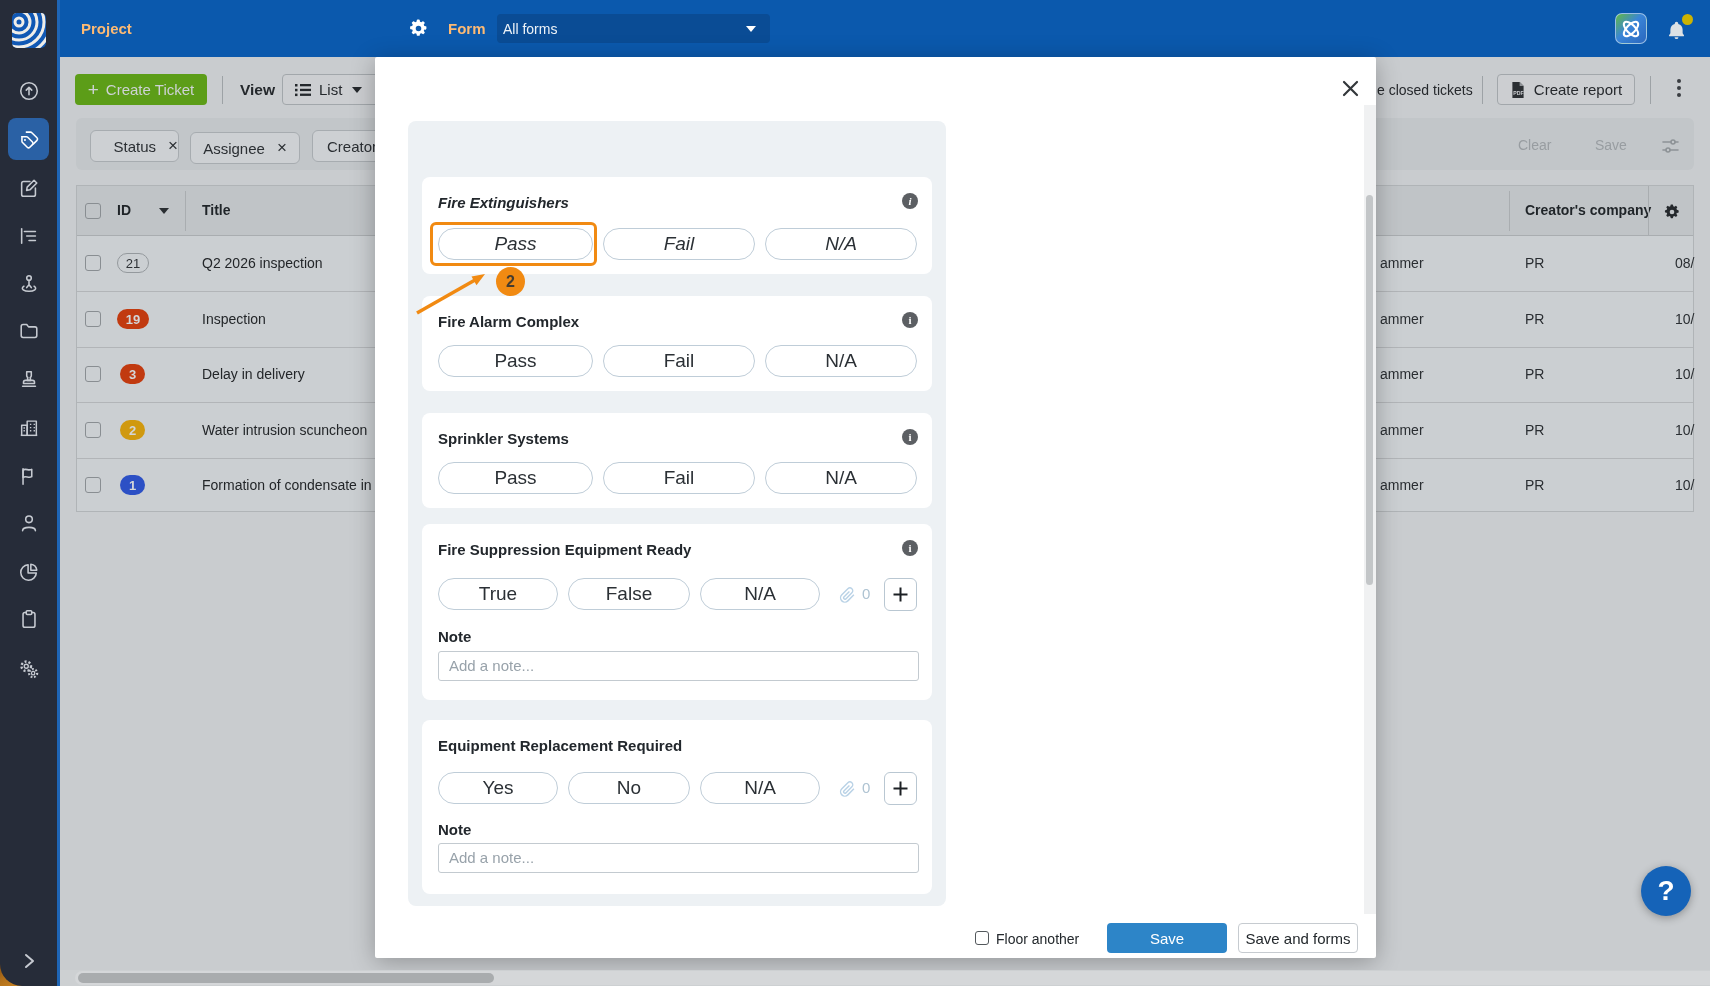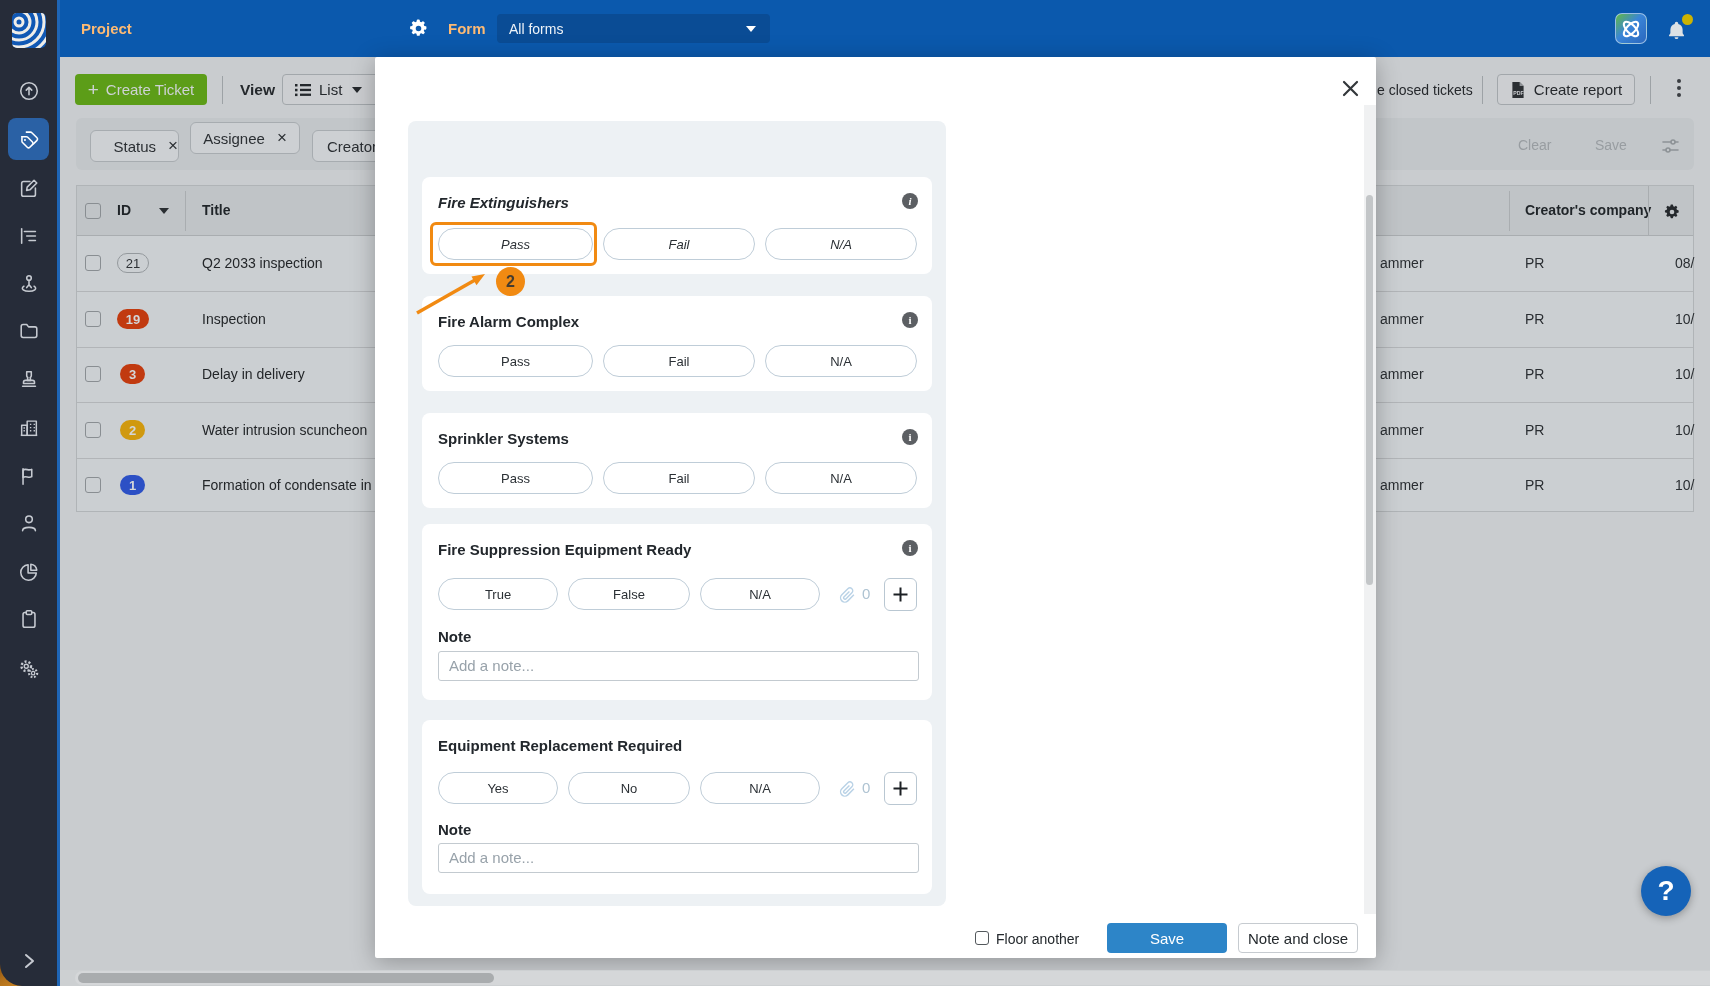--- a/index.html
+++ b/index.html
@@ -34,21 +34,21 @@
   .cb { width:16px; height:16px; border:1.5px solid #898e92; border-radius:3px; }
   .rowsep { left:0; width:1616px; height:1px; background:#b2b5b8; }
   .badge { height:20px; border-radius:10px; color:#d3d6d9; font-size:13px; display:flex; align-items:center; justify-content:center; font-weight:bold; }
 
   
   #modal { left:375px; top:57px; width:1001px; height:901px; background:#fff; border-radius:2px; box-shadow:0 4px 24px rgba(0,0,0,0.28); }
   #panel { left:33px; top:64px; width:538px; height:785px; background:#edf1f4; border-radius:8px; }
   #panelhead { left:0; top:0; width:538px; height:39px; background:#e6eaed; border-radius:8px 8px 0 0; }
   .card { left:14px; width:510px; background:#fff; border-radius:8px; }
   .ctitle { font-size:15px; font-weight:bold; color:#22272c; }
-  .pill { position:absolute; height:32px; border:1px solid #bfcdd8; border-radius:16px; background:#fff; color:#2b3035; font-size:13px; display:flex; align-items:center; justify-content:center; }
+  .pill { position:absolute; height:32px; border:1px solid #bfcdd8; border-radius:16px; background:#fff; color:#2b3035; font-size:19px; display:flex; align-items:center; justify-content:center; }
   .info { position:absolute; width:16px; height:16px; background:#5c5f63; border-radius:50%; color:#fff; font-size:11px; font-weight:bold; display:flex; align-items:center; justify-content:center; font-family:"Liberation Serif",serif; }
   .note-l { font-size:15px; font-weight:bold; color:#22272c; }
   .note-i { position:absolute; height:30px; border:1px solid #c3cad0; border-radius:3px; background:#fff; color:#98a2aa; font-size:15px; line-height:28px; padding-left:10px; }
   .plusbtn { position:absolute; width:33px; height:33px; border:1px solid #b9c7d2; border-radius:6px; background:#fff; }
 
   
   .btn-blue { background:#2d85c8; color:#fff; border-radius:4px; font-size:15px; }
   .btn-white { background:#fff; color:#23282c; border:1px solid #c6cbd0; border-radius:4px; font-size:15px; }
 
   #help { left:1641px; top:866px; width:50px; height:50px; border-radius:50%; background:#1563b8; color:#fff; font-size:28px; font-weight:bold; display:flex; align-items:center; justify-content:center; box-shadow:0 2px 8px rgba(0,0,0,0.3); }
@@ -62,21 +62,21 @@
 <body>
 
 <div id="corner-orange" class="abs"></div>
 
 <div id="topbar" class="abs">
   <div class="abs tb-label" style="left:24px;top:20px;">Project</div>
   <svg class="abs" style="left:352px;top:19px;" width="19" height="19" viewBox="0 0 24 24" fill="#fff">
       <path d="M12 8.5A3.5 3.5 0 1 0 12 15.5 3.5 3.5 0 0 0 12 8.5zm9.4 5.1l-2.1-.4a7.4 7.4 0 0 1-.7 1.7l1.2 1.7a.8.8 0 0 1-.1 1l-1.4 1.4a.8.8 0 0 1-1 .1l-1.7-1.2a7.4 7.4 0 0 1-1.7.7l-.4 2.1a.8.8 0 0 1-.8.6h-2a.8.8 0 0 1-.8-.6l-.4-2.1a7.4 7.4 0 0 1-1.7-.7l-1.7 1.2a.8.8 0 0 1-1-.1L3.7 17.6a.8.8 0 0 1-.1-1l1.2-1.7a7.4 7.4 0 0 1-.7-1.7l-2.1-.4a.8.8 0 0 1-.6-.8v-2a.8.8 0 0 1 .6-.8l2.1-.4a7.4 7.4 0 0 1 .7-1.7L3.6 5.4a.8.8 0 0 1 .1-1l1.4-1.4a.8.8 0 0 1 1-.1l1.7 1.2a7.4 7.4 0 0 1 1.7-.7l.4-2.1a.8.8 0 0 1 .8-.6h2a.8.8 0 0 1 .8.6l.4 2.1a7.4 7.4 0 0 1 1.7.7l1.7-1.2a.8.8 0 0 1 1 .1l1.4 1.4a.8.8 0 0 1 .1 1l-1.2 1.7a7.4 7.4 0 0 1 .7 1.7l2.1.4a.8.8 0 0 1 .6.8v2a.8.8 0 0 1-.6.8z"></path>
     </svg>
   <div class="abs tb-label" style="left:391px;top:20px;">Form</div>
-  <div class="abs tb-dd flexc" style="left:440px;top:14px;width:273px;height:29px;padding-left:12px;">All forms<div class="caret-w abs" style="right:14px;top:12px;"></div></div>
+  <div class="abs tb-dd flexc" style="left:440px;top:14px;width:273px;height:29px;padding-left:6px;">All forms<div class="caret-w abs" style="right:14px;top:12px;"></div></div>
   <div class="abs" style="left:1558px;top:13px;width:32px;height:31px;border-radius:7px;background:linear-gradient(135deg,#63b944 0%,#3a85d8 45%,#2a67bd 100%);border:1px solid rgba(190,215,240,0.75);"></div>
   <svg class="abs" style="left:1562px;top:17px;" width="24" height="24" viewBox="0 0 24 24" fill="none" stroke="#fff" stroke-width="2.1">
       <ellipse cx="12" cy="12" rx="9.2" ry="4.2" transform="rotate(45 12 12)"></ellipse>
       <ellipse cx="12" cy="12" rx="9.2" ry="4.2" transform="rotate(-45 12 12)"></ellipse>
     </svg>
   <svg class="abs" style="left:1609px;top:20px;" width="21" height="21" viewBox="0 0 24 24" fill="#dde1e4">
       <path d="M12 2a2 2 0 0 1 2 2v.5a7 7 0 0 1 5 6.5v4l1.5 2.5a.7.7 0 0 1-.6 1.1H4.1a.7.7 0 0 1-.6-1.1L5 15v-4a7 7 0 0 1 5-6.5V4a2 2 0 0 1 2-2zm-2.2 17.6h4.4a2.2 2.2 0 0 1-4.4 0z"></path>
     </svg>
   <div class="abs" style="left:1625px;top:14px;width:11px;height:11px;border-radius:50%;background:#ccb302;"></div>
 </div>
@@ -196,21 +196,21 @@
   </div>
   <div class="abs vdiv" style="left:1590px;top:19px;height:28px;"></div>
   <div class="abs" style="left:1617px;top:22px;width:4px;">
       <div style="width:4px;height:4px;border-radius:50%;background:#393d41;margin-bottom:3px;"></div>
       <div style="width:4px;height:4px;border-radius:50%;background:#393d41;margin-bottom:3px;"></div>
       <div style="width:4px;height:4px;border-radius:50%;background:#393d41;"></div>
     </div>
 
   <div id="filterband" class="abs">
     <div class="abs chip flexc" style="left:14px;top:12px;width:89px;height:32px;justify-content:flex-end;">Status<span style="margin-left:12px;font-size:17px;">×</span></div>
-    <div class="abs chip flexc" style="left:114px;top:4px;width:110px;height:32px;justify-content:center;">Assignee<span style="margin-left:12px;font-size:17px;">×</span></div>
+    <div class="abs chip flexc" style="left:114px;top:14px;width:110px;height:32px;justify-content:center;">Assignee<span style="margin-left:12px;font-size:17px;">×</span></div>
     <div class="abs chip flexc" style="left:236px;top:12px;width:100px;height:32px;padding-left:14px;">Creator</div>
     <div class="abs" style="left:1442px;top:19px;font-size:14px;color:#989da1;">Clear</div>
     <div class="abs" style="left:1519px;top:19px;font-size:14px;color:#989da1;">Save</div>
     <svg class="abs" style="left:1586px;top:21px;" width="17" height="14" viewBox="0 0 17 14" stroke="#8d9296" stroke-width="1.6" stroke-linecap="round">
         <path d="M1 3h15M1 11h15"></path>
         <circle cx="11" cy="3" r="2" fill="#c2c6c9"></circle>
         <circle cx="6" cy="11" r="2" fill="#c2c6c9"></circle>
       </svg>
   </div>
 
@@ -228,21 +228,21 @@
           <path d="M12 8.5A3.5 3.5 0 1 0 12 15.5 3.5 3.5 0 0 0 12 8.5zm9.4 5.1l-2.1-.4a7.4 7.4 0 0 1-.7 1.7l1.2 1.7a.8.8 0 0 1-.1 1l-1.4 1.4a.8.8 0 0 1-1 .1l-1.7-1.2a7.4 7.4 0 0 1-1.7.7l-.4 2.1a.8.8 0 0 1-.8.6h-2a.8.8 0 0 1-.8-.6l-.4-2.1a7.4 7.4 0 0 1-1.7-.7l-1.7 1.2a.8.8 0 0 1-1-.1L3.7 17.6a.8.8 0 0 1-.1-1l1.2-1.7a7.4 7.4 0 0 1-.7-1.7l-2.1-.4a.8.8 0 0 1-.6-.8v-2a.8.8 0 0 1 .6-.8l2.1-.4a7.4 7.4 0 0 1 .7-1.7L3.6 5.4a.8.8 0 0 1 .1-1l1.4-1.4a.8.8 0 0 1 1-.1l1.7 1.2a7.4 7.4 0 0 1 1.7-.7l.4-2.1a.8.8 0 0 1 .8-.6h2a.8.8 0 0 1 .8.6l.4 2.1a7.4 7.4 0 0 1 1.7.7l1.7-1.2a.8.8 0 0 1 1 .1l1.4 1.4a.8.8 0 0 1 .1 1l-1.2 1.7a7.4 7.4 0 0 1 .7 1.7l2.1.4a.8.8 0 0 1 .6.8v2a.8.8 0 0 1-.6.8z"></path>
         </svg>
     </div>
 
     <div class="abs rowsep" style="top:105px;"></div>
     <div class="abs rowsep" style="top:161px;"></div>
     <div class="abs rowsep" style="top:216px;"></div>
     <div class="abs rowsep" style="top:272px;"></div>
     <div class="cb abs" style="left:8px;top:69px;"></div>
     <div class="abs badge" style="left:40px;top:67px;width:32px;background:transparent;border:1px solid #94999d;color:#2e3236;font-weight:normal;">21</div>
-    <div class="abs" style="left:125px;top:69px;font-size:14px;color:#232629;">Q2 2033 inspection</div>
+    <div class="abs" style="left:125px;top:69px;font-size:14px;color:#232629;">Q2 2026 inspection</div>
     <div class="abs" style="left:1303px;top:69px;font-size:14px;color:#2a2e32;">ammer</div>
     <div class="abs" style="left:1448px;top:69px;font-size:14px;color:#2a2e32;">PR</div>
     <div class="abs" style="left:1598px;top:69px;font-size:14px;color:#2a2e32;">08/</div>
     <div class="cb abs" style="left:8px;top:125px;"></div>
     <div class="abs badge" style="left:40px;top:123px;width:32px;background:#c13a10;">19</div>
     <div class="abs" style="left:125px;top:125px;font-size:14px;color:#232629;">Inspection</div>
     <div class="abs" style="left:1303px;top:125px;font-size:14px;color:#2a2e32;">ammer</div>
     <div class="abs" style="left:1448px;top:125px;font-size:14px;color:#2a2e32;">PR</div>
     <div class="abs" style="left:1598px;top:125px;font-size:14px;color:#2a2e32;">10/</div>
     <div class="cb abs" style="left:8px;top:180px;"></div>
@@ -341,21 +341,21 @@
       <path d="M8 44L66 11" stroke="#f18a12" stroke-width="3.5"></path>
       <path d="M76 5l-13.5 2.5 5 8.8z" fill="#f18a12"></path>
     </svg>
 
   <div class="abs" style="left:989px;top:48px;width:12px;height:809px;background:#f0f1f2;"></div>
   <div class="abs" style="left:991px;top:138px;width:7px;height:390px;background:#c3c6c8;border-radius:3.5px;"></div>
 
   <div class="abs" style="left:600px;top:874px;width:14px;height:14px;border:1.5px solid #53585c;border-radius:3px;"></div>
   <div class="abs" style="left:621px;top:874px;font-size:14px;color:#23282c;">Floor another</div>
   <div class="abs btn-blue flexc" style="left:732px;top:866px;width:120px;height:30px;justify-content:center;">Save</div>
-  <div class="abs btn-white flexc" style="left:863px;top:866px;width:120px;height:30px;justify-content:center;">Note and close</div>
+  <div class="abs btn-white flexc" style="left:863px;top:866px;width:120px;height:30px;justify-content:center;">Save and forms</div>
 </div>
 
 <div id="help" class="abs">?</div>
 
 <div id="hscroll" class="abs">
     <div class="abs" style="left:15px;top:1px;width:1635px;height:14px;background:#d5d7d9;border-radius:7px 0 0 7px;"></div>
     <div id="hthumb" class="abs"></div>
   </div>
 
 </body></html>

